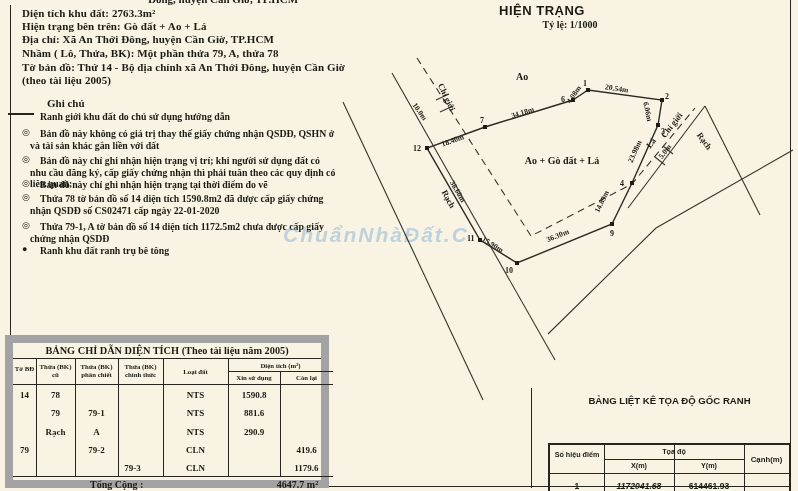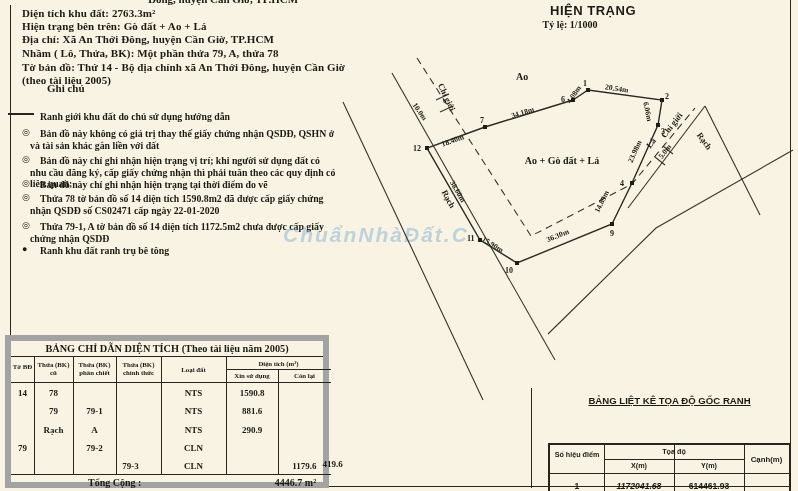--- a/index.html
+++ b/index.html
@@ -2,49 +2,49 @@
 <html><head>
 <meta charset="utf-8">
 <style>
   html,body{margin:0;padding:0;background:#888;}
   .page{position:relative;width:798px;height:491px;background:#f8f3e2;overflow:hidden;
         font-family:"Liberation Serif","DejaVu Serif",serif;color:#1b1b14;}
   
   .info{position:absolute;left:22px;font-size:11px;font-weight:700;white-space:nowrap;letter-spacing:.1px;}
   .clipped-top{position:absolute;left:148px;top:-7px;font-size:11px;font-weight:700;white-space:nowrap;}
   
-  .notes-title{position:absolute;left:47px;top:82px;font-size:11px;font-weight:700;}
+  .notes-title{position:absolute;left:47px;top:97px;font-size:11px;font-weight:700;}
   .note-item{position:absolute;left:30px;width:308px;font-size:9.8px;font-weight:700;line-height:11.6px;text-indent:10px;}
   .note-bullet{position:absolute;left:-8px;top:-1px;text-indent:0;font-size:9px;}
   
-  .map-title{position:absolute;left:496px;top:3px;width:140px;text-align:right;
+  .map-title{position:absolute;left:472px;top:3px;width:140px;text-align:center;
              font:700 13px "Liberation Sans","DejaVu Sans",sans-serif;letter-spacing:.5px;}
   .map-scale{position:absolute;left:500px;top:19px;width:140px;text-align:center;font-size:10px;font-weight:700;}
   
   .pt{position:absolute;font:700 8px "Liberation Serif",serif;}
   .seg{position:absolute;font:700 7.6px "Liberation Serif",serif;white-space:nowrap;}
   .rlabel{position:absolute;font:700 10px "Liberation Serif",serif;white-space:nowrap;}
   .slabel{position:absolute;font:700 8.6px "Liberation Serif",serif;white-space:nowrap;}
   
   .wm-orange{position:absolute;left:358px;top:197px;font:700 27px "Liberation Sans",sans-serif;
              color:rgba(216,162,100,0.45);letter-spacing:1px;}
   .wm-blue{position:absolute;left:283px;top:223px;font:700 italic 21px "Liberation Sans",sans-serif;
            color:rgba(128,173,216,0.48);letter-spacing:2px;}
   
-  .atable{position:absolute;left:5px;top:335px;width:324px;height:153px;border:6px solid #a3a3a3;box-sizing:border-box;background:transparent;}
+  .atable{position:absolute;left:5px;top:335px;width:324px;height:153px;border:8px solid #a3a3a3;box-sizing:border-box;background:transparent;}
   .atable .t-title{position:absolute;left:0;top:0;width:100%;height:16px;line-height:16px;text-align:center;
                    font-size:10.3px;font-weight:700;border-bottom:1.4px solid #26261f;box-sizing:border-box;}
   .hline{position:absolute;background:#26261f;height:1.2px;}
   .vline{position:absolute;background:#26261f;width:1.2px;}
   .hcell{position:absolute;font:700 6.8px "Liberation Serif",serif;text-align:center;line-height:1.12;}
   .dcell{position:absolute;font:700 9px "Liberation Serif",serif;text-align:center;height:12px;}
   .ttl-lbl{position:absolute;font:700 10px "Liberation Serif",serif;margin-left:42px;}
   .ctable{position:absolute;left:548px;top:443px;width:243px;height:58px;border:2px solid #26261f;box-sizing:border-box;}
   .ct-title{position:absolute;left:548px;top:395px;width:243px;text-align:center;
-            font:700 9.6px "Liberation Sans","DejaVu Sans",sans-serif;text-decoration:underline;}
+            font:700 9.6px "Liberation Sans","DejaVu Sans",sans-serif;}
   .ct-sub{position:absolute;left:548px;top:409px;width:243px;text-align:center;
           font:700 9px "Liberation Sans","DejaVu Sans",sans-serif;}
   .ccell{position:absolute;font:700 7.2px "Liberation Sans",sans-serif;text-align:center;line-height:1.1;}
   .cdata{position:absolute;font:700 8.6px "Liberation Sans",sans-serif;text-align:center;}
   .divider-v{position:absolute;left:531px;top:388px;width:1.2px;height:100px;background:#26261f;}
   .doc-border{position:absolute;background:#26261f;}
   svg{position:absolute;left:0;top:0;}
   .legend-line{display:inline-block;width:26px;height:1.6px;background:#26261f;vertical-align:3px;}
 </style>
 </head>
@@ -192,28 +192,28 @@
     <div class="dcell" style="left:215px;top:65px;width:52px;">881.6</div>
 
     <div class="dcell" style="left:23px;top:84px;width:39px;">Rạch</div>
     <div class="dcell" style="left:62px;top:84px;width:43px;">A</div>
     <div class="dcell" style="left:150px;top:84px;width:65px;">NTS</div>
     <div class="dcell" style="left:215px;top:84px;width:52px;">290.9</div>
 
     <div class="dcell" style="left:0;top:102px;width:23px;">79</div>
     <div class="dcell" style="left:62px;top:102px;width:43px;">79-2</div>
     <div class="dcell" style="left:150px;top:102px;width:65px;">CLN</div>
-    <div class="dcell" style="left:267px;top:118px;width:53px;margin-left:28px;">419.6</div>
+    <div class="dcell" style="left:267px;top:102px;width:53px;">419.6</div>
 
     <div class="dcell" style="left:62px;top:120px;width:43px;padding-left:36px;">79-3</div>
     <div class="dcell" style="left:150px;top:120px;width:65px;">CLN</div>
     <div class="dcell" style="left:267px;top:120px;width:53px;">1179.6</div>
 
     <div class="ttl-lbl" style="left:35px;top:136px;">Tổng Cộng :</div>
-    <div class="ttl-lbl" style="left:195px;top:136px;width:95px;text-align:center;">4446.7 m²</div>
+    <div class="ttl-lbl" style="left:195px;top:136px;width:95px;text-align:center;">4647.7 m²</div>
   </div>
 
   <div class="ct-title">BẢNG LIỆT KÊ TỌA ĐỘ GỐC RANH</div>
   <div class="ctable">
     <div class="vline" style="left:54px;top:0;height:58px;"></div>
     <div class="vline" style="left:124px;top:0;height:58px;"></div>
     <div class="vline" style="left:194px;top:0;height:58px;"></div>
     <div class="hline" style="left:54px;top:14px;width:140px;"></div>
     <div class="hline" style="left:0;top:28px;width:239px;"></div>
     <div class="ccell" style="left:0;top:6px;width:54px;">Số hiệu điểm</div>

